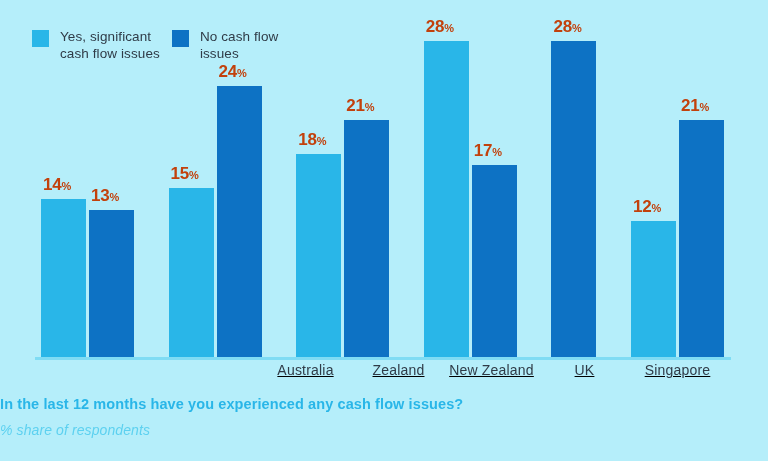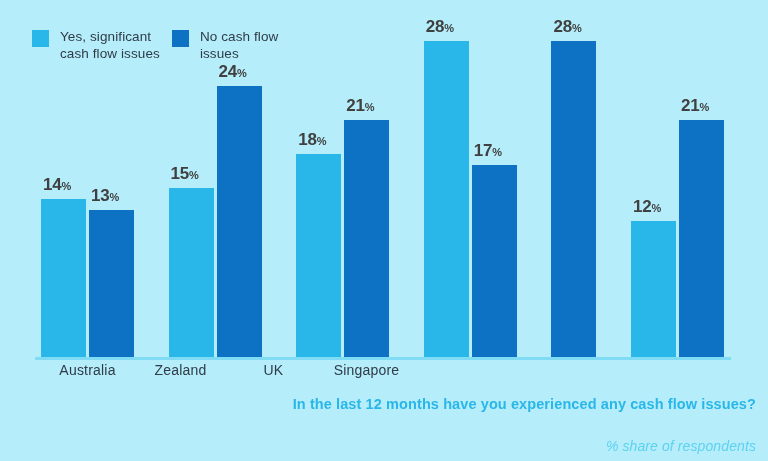--- a/index.html
+++ b/index.html
@@ -80,21 +80,21 @@
     width: 45px;
   }
   .bar-value {
     position: absolute;
     left: 2px;
     bottom: 100%;
     margin-bottom: 4px;
     white-space: nowrap;
     font-size: 17px;
     font-weight: bold;
-    color: #404040;
+    color: #c2410c;
     letter-spacing: -.2px;
   }
   .bar-value .pct {
     font-size: 11px;
     font-weight: bold;
     letter-spacing: 0;
   }
 
   
   #axis-line {
@@ -104,48 +104,49 @@
     width: 696px;
     height: 3px;
     background: #7fdcf4;
   }
   #axis-labels {
     position: absolute;
     left: 35px;
     top: 362px;
     width: 695px;
     display: flex;
-    justify-content: flex-start;
+    justify-content: flex-end;
     padding: 0 6px;
     box-sizing: border-box;
+    text-decoration: underline;
   }
   .axis-label {
     width: 93px;
     text-align: center;
     font-size: 14px;
     color: #2f3b47;
     letter-spacing: .2px;
   }
 
   
   #caption {
     position: absolute;
     left: 0;
     right: 12px;
     top: 396px;
-    text-align: right;
+    text-align: left;
   }
   #caption-title {
     font-size: 14.5px;
     font-weight: bold;
     color: #29b6e8;
     letter-spacing: .1px;
   }
   #caption-sub {
-    margin-top: 26px;
+    margin-top: 10px;
     font-size: 14px;
     font-style: italic;
     color: #5dd1f0;
     letter-spacing: .1px;
   }
 </style>
 </head>
 <body>
 
 <div id="legend">
@@ -219,20 +220,21 @@
           <div class="bar" style="height: 237.3px; background: rgb(13, 114, 196);"></div>
         </div>
       </div>
     </div>
 </div>
 
 <div id="axis-line"></div>
 <div id="axis-labels">
     <div class="axis-label">Australia</div>
     <div class="axis-label">Zealand</div>
+    <div class="axis-label">New Zealand</div>
     <div class="axis-label">UK</div>
     <div class="axis-label">Singapore</div>
   </div>
 
 <div id="caption">
   <div id="caption-title">In the last 12 months have you experienced any cash flow issues?</div>
   <div id="caption-sub">% share of respondents</div>
 </div>
 
 </body></html>

